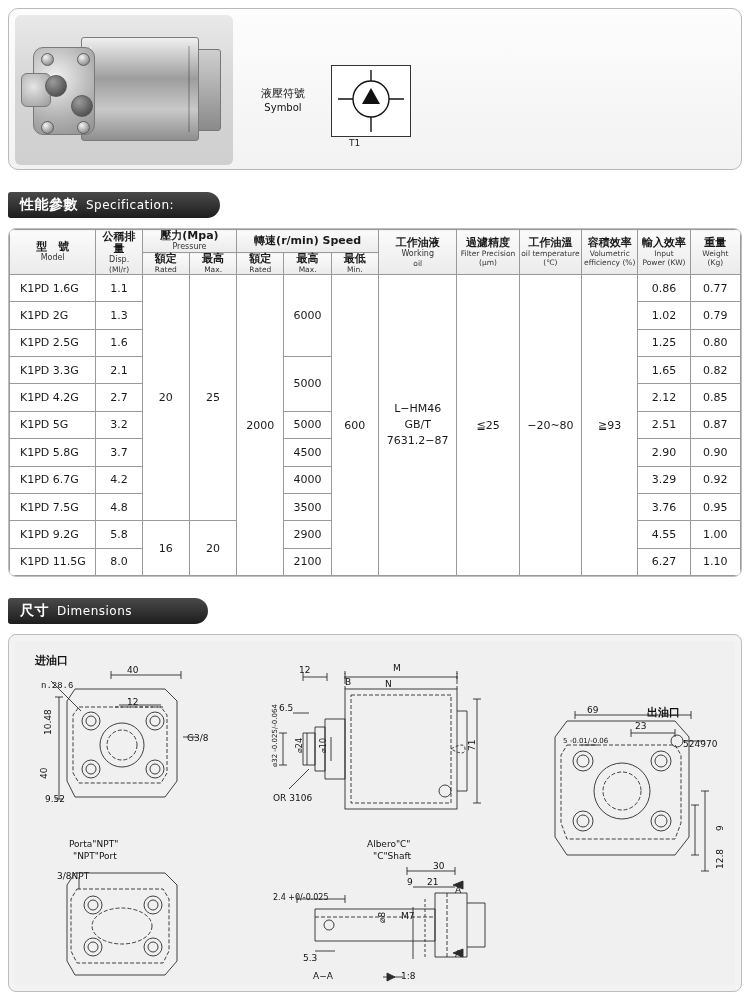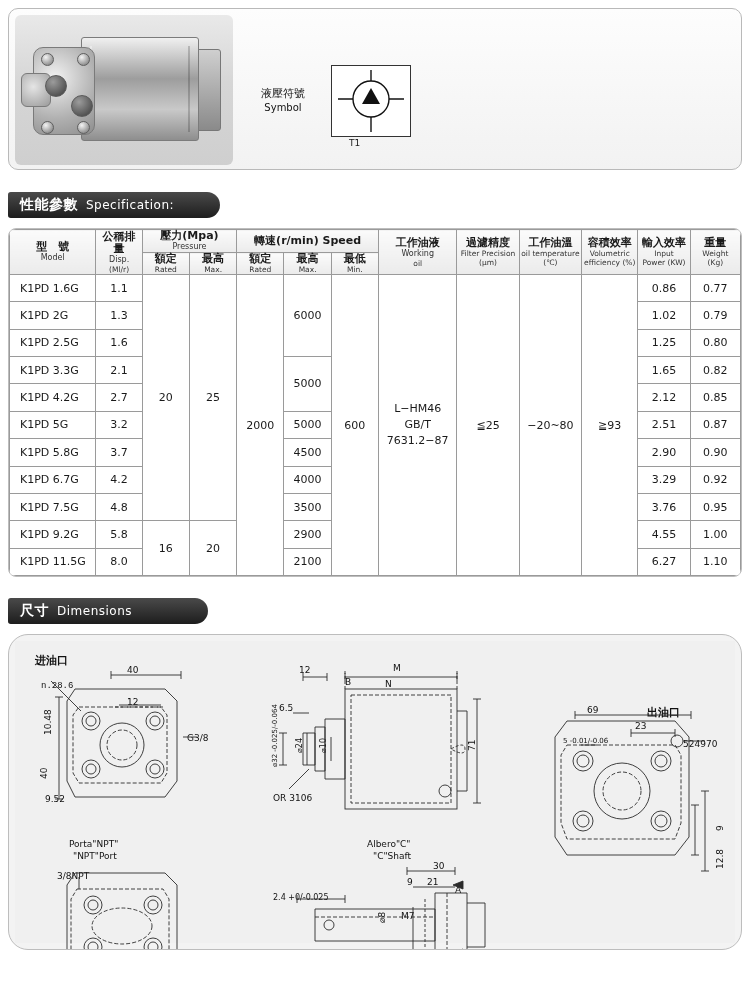--- a/index.html
+++ b/index.html
@@ -106,22 +106,22 @@
     font-size: 11px; line-height: 12px; font-weight: bold;
   }
   table.spec thead th .en { display:block; font-weight: normal; font-size: 8px; color:#333; line-height:10px; }
   table.spec thead th .en2 { display:block; font-weight: normal; font-size: 7.5px; color:#333; line-height:9px; }
   table.spec tbody td { height: 26px; background:#fff; }
   table.spec tbody td.model { text-align:left; padding-left: 10px; font-size: 11px; }
   .oil-cell { font-size: 10px; line-height: 16px; }
 
   
   .dim-wrap {
-    position:absolute; left: 8px; top: 634px; width: 734px; height: 316px;
-    border:1px solid #bdbdbd; border-radius:20px;
+    position:absolute; left: 8px; top: 634px; width: 734px; height: 358px;
+    border:1px solid #bdbdbd; border-radius:8px;
     background: #f3f3f3; overflow:hidden;
   }
   .dim-inner { position:absolute; inset:6px; background:#f0f0f0; }
   .lbl { position:absolute; font-size:9px; color:#111; white-space:nowrap; }
   .lbl.b { font-size:11px; font-weight:bold; }
   .lbl.v { transform: rotate(-90deg); transform-origin: left top; }
   .dimg { position:absolute; }
   svg { display:block; }
 </style>
 </head>

